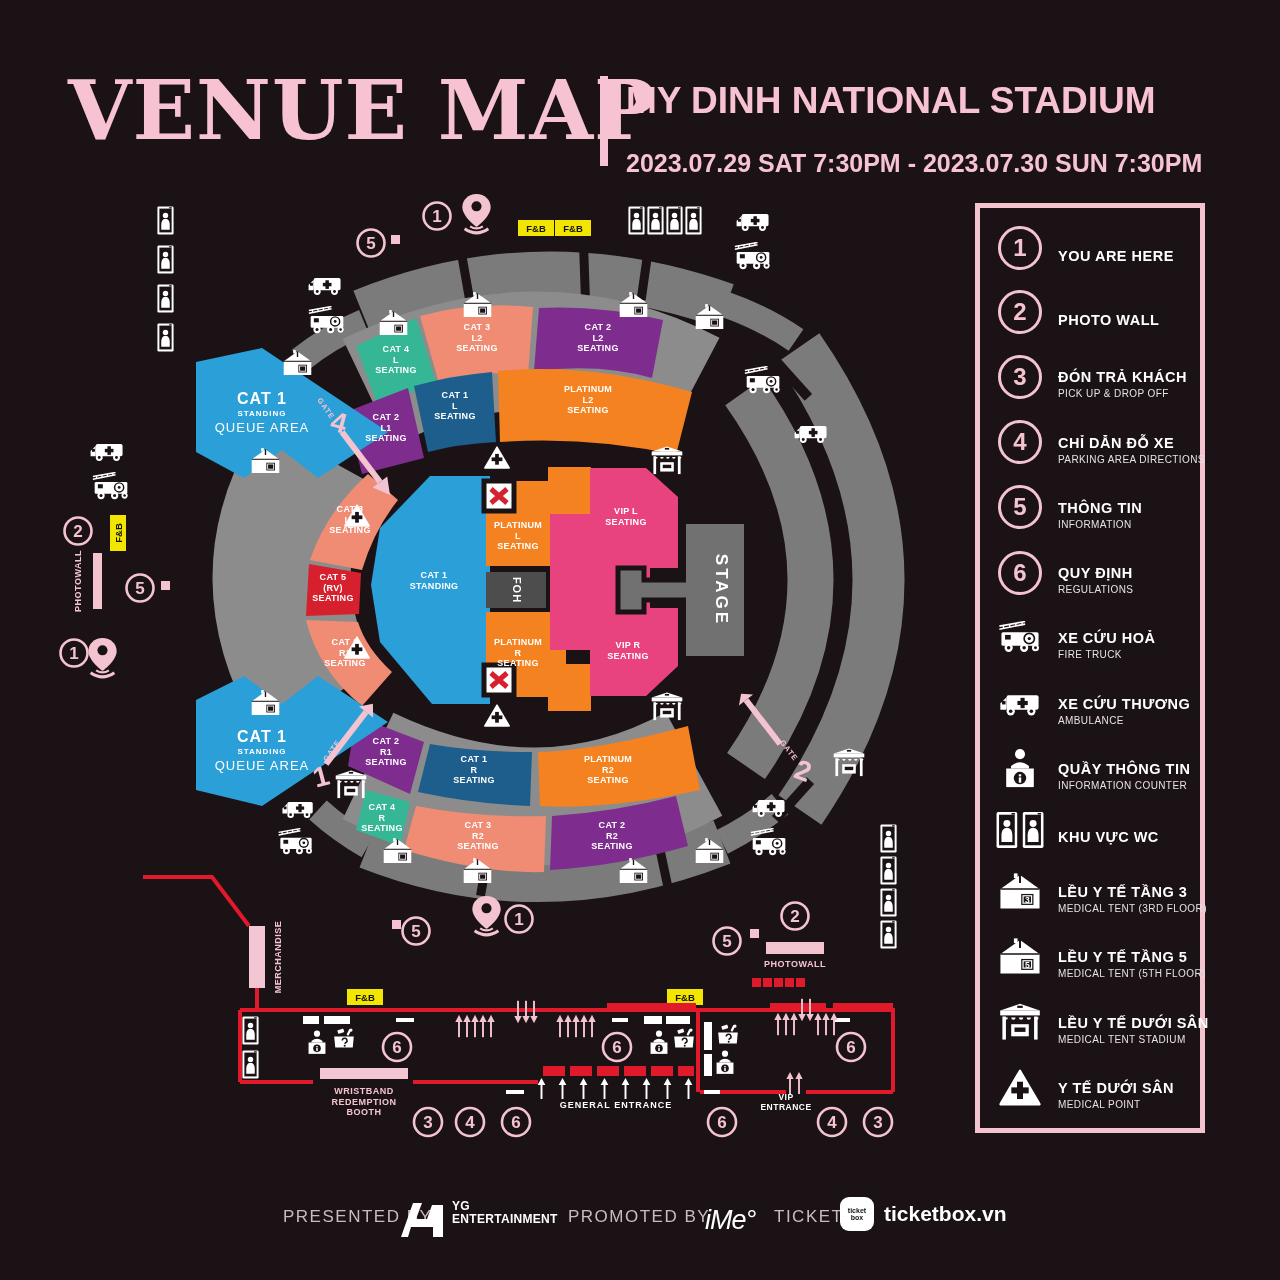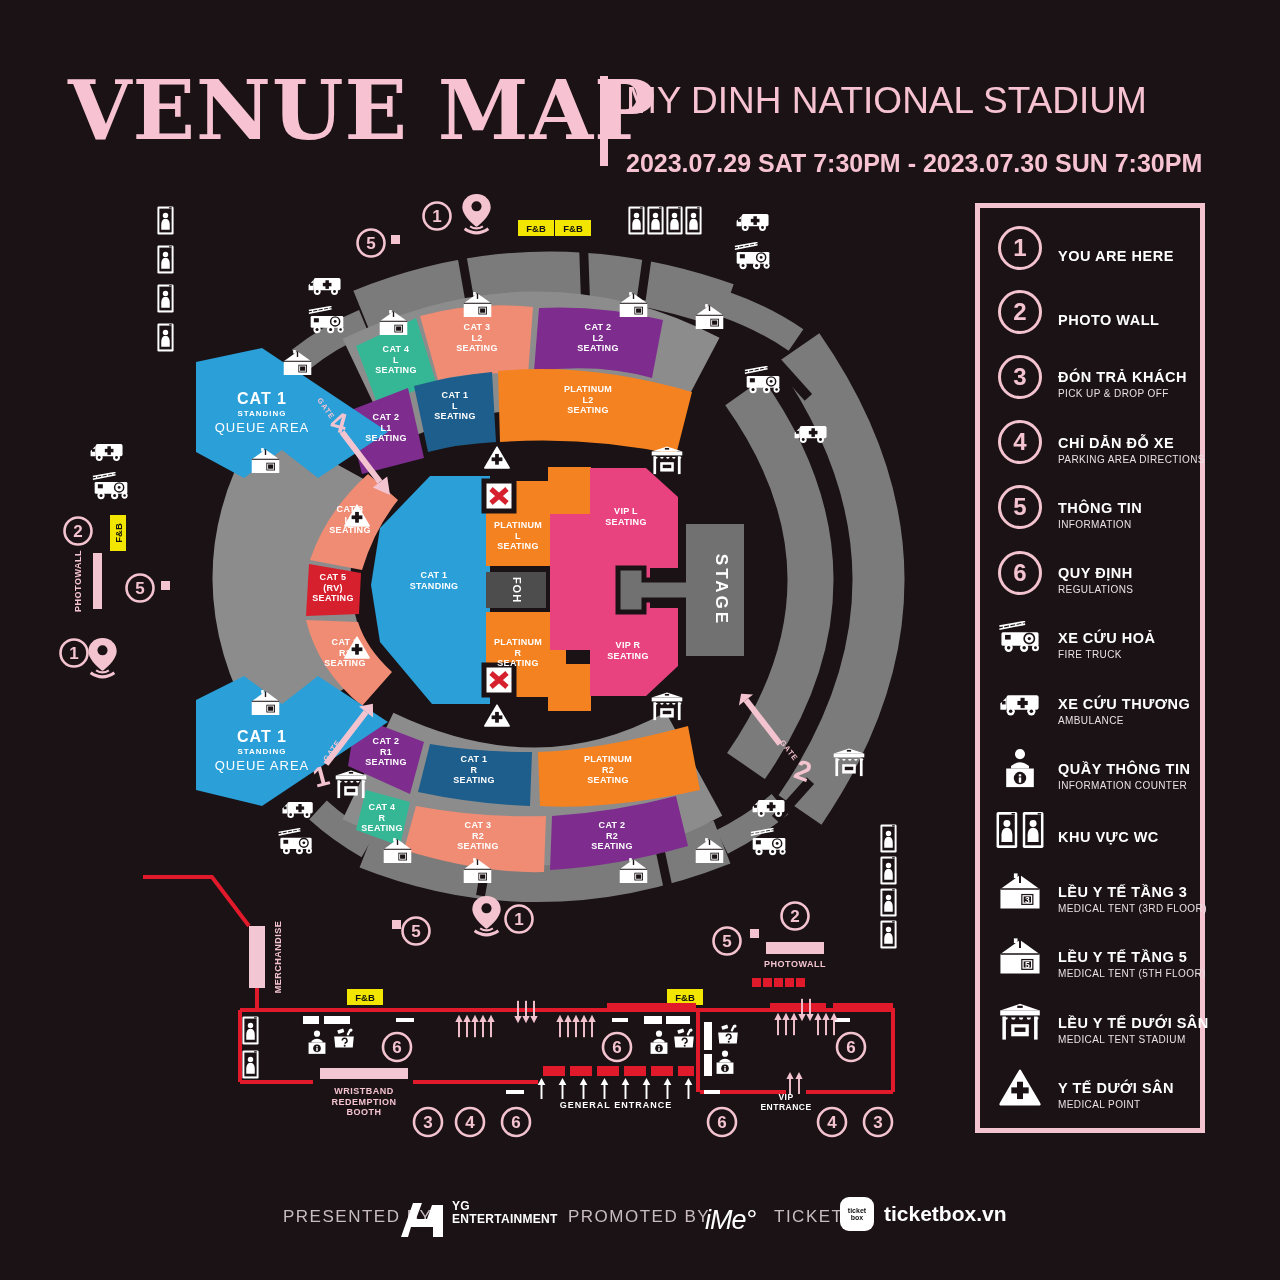--- a/index.html
+++ b/index.html
@@ -10,21 +10,21 @@
   }
   
   .header{position:absolute;left:0;top:0;width:1280px;height:185px;}
   .venue-title{
     position:absolute;left:68px;top:62px;width:520px;
     font-family:"DejaVu Serif", serif;font-weight:bold;font-size:82px;
     color:#f7c3d2;letter-spacing:1px;white-space:nowrap;
   }
   .hdr-divider{position:absolute;left:600px;top:76px;width:8px;height:90px;background:#f7c3d2;}
   .hdr-right{position:absolute;left:626px;top:80px;width:600px;color:#f7c3d2;}
-  .hdr-venue{font-weight:normal;font-size:37px;letter-spacing:0px;white-space:nowrap;}
+  .hdr-venue{font-weight:bold;font-size:37px;letter-spacing:0px;white-space:nowrap;}
   .hdr-date{font-weight:bold;font-size:25px;margin-top:27px;white-space:nowrap;letter-spacing:0px;}
   
   .legend{
     position:absolute;left:975px;top:203px;width:230px;height:930px;
     border:5px solid #f4c3d0;box-sizing:border-box;background:#1a1215;
     display:flex;flex-direction:column;justify-content:space-between;
     padding:18px 10px 18px 12px;
   }
   .lg-item{display:flex;align-items:center;}
   .lg-icon{width:56px;min-width:56px;display:flex;justify-content:center;align-items:center;}

